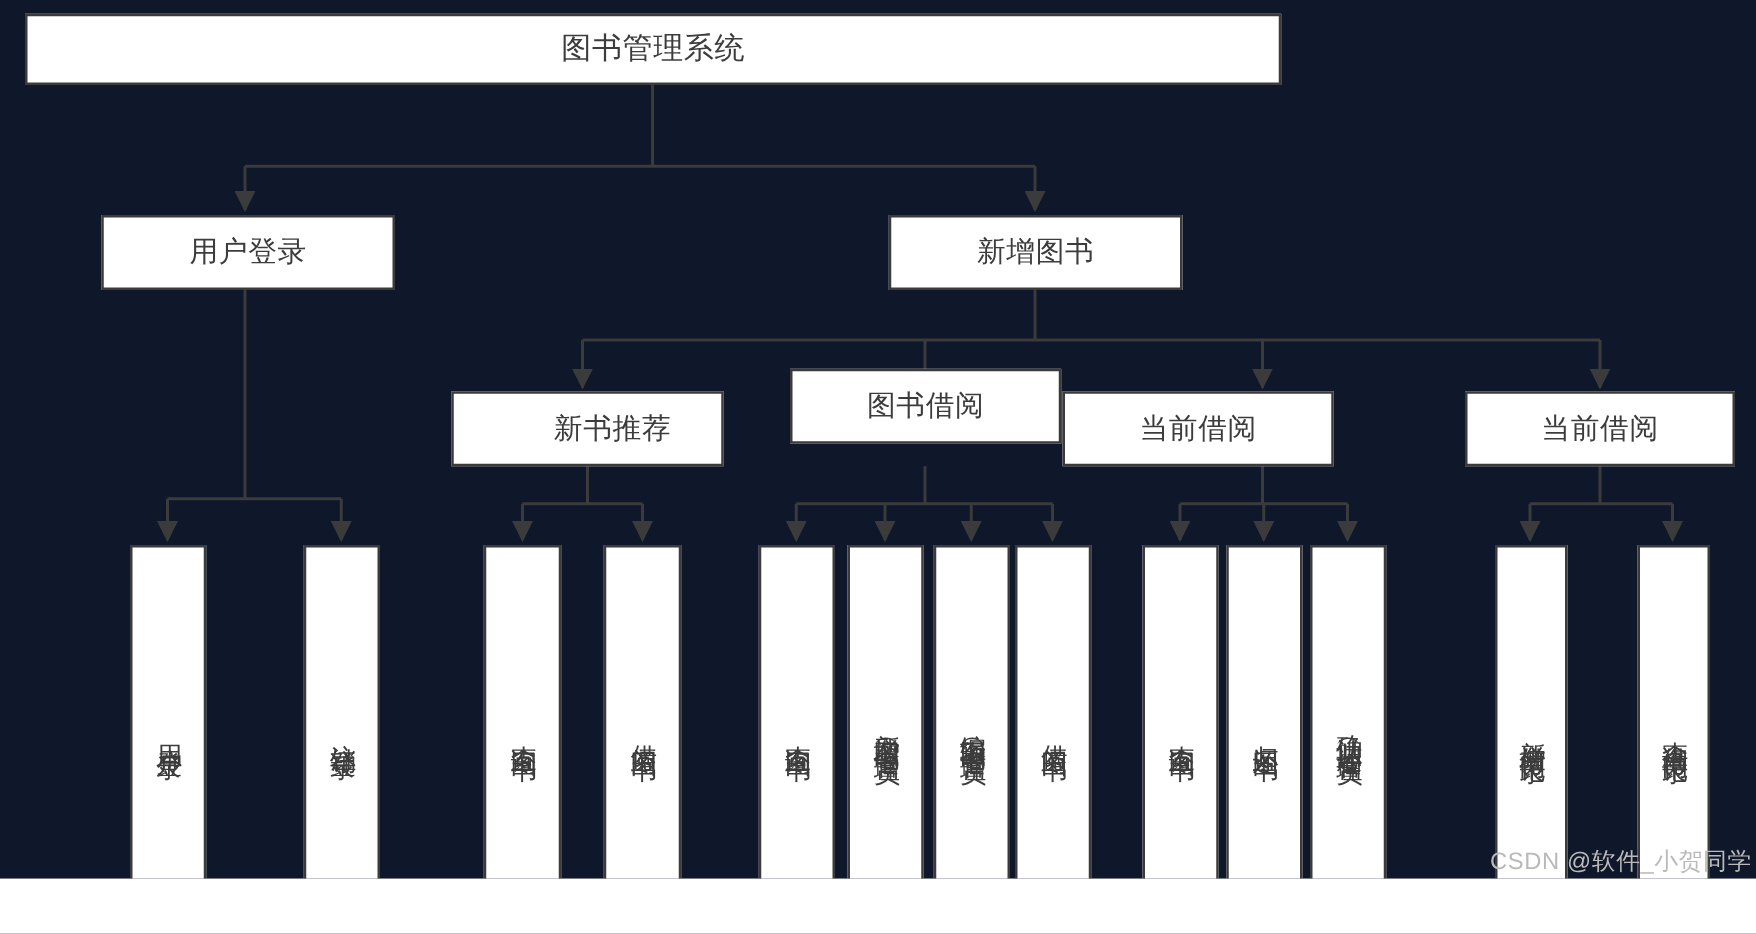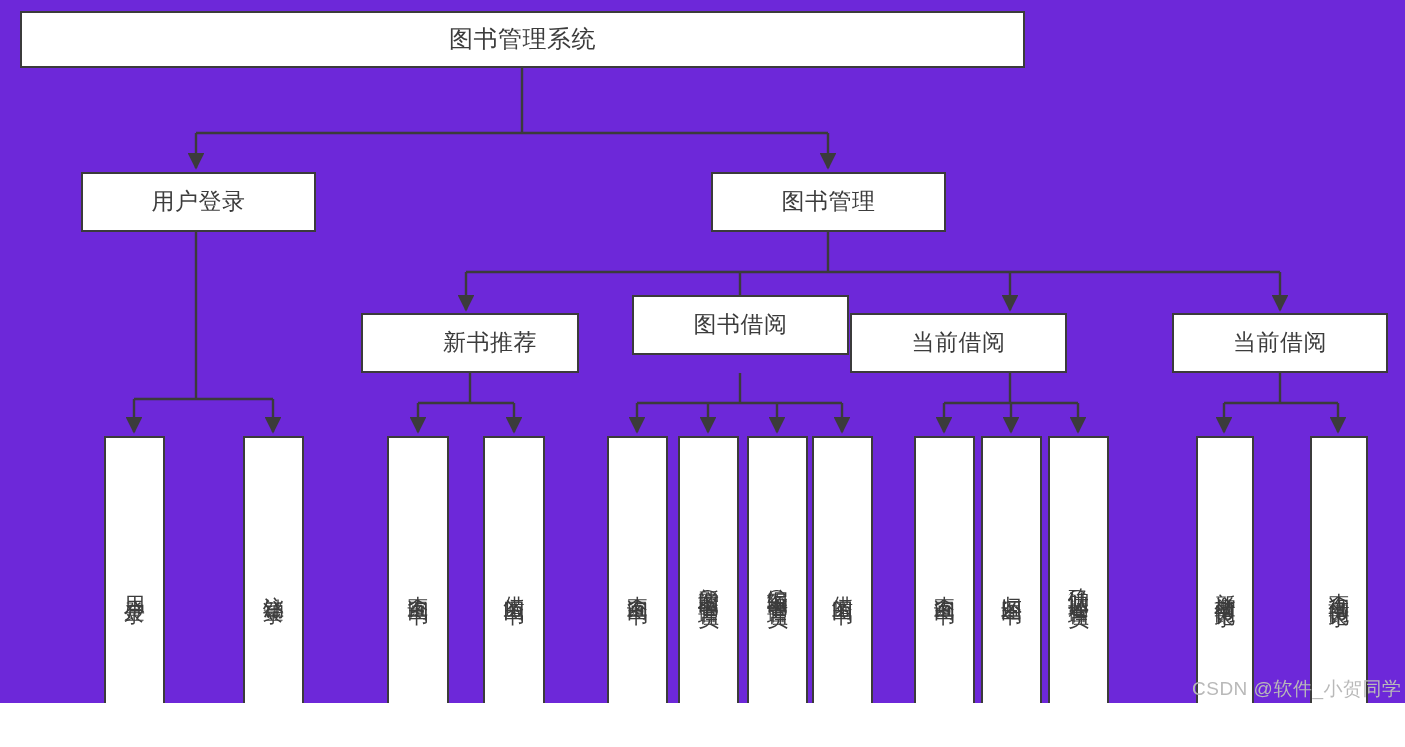--- a/index.html
+++ b/index.html
@@ -8,21 +8,21 @@
     padding: 0;
     background: #ffffff;
   }
   body {
     font-family: "Liberation Sans", "DejaVu Sans", sans-serif;
   }
   #canvas {
     position: relative;
     width: 1405px;
     height: 703px;
-    background: #6d28d9;
+    background: #0f172a;
     overflow: hidden;
     text-decoration: underline;
   }
   #edges {
     position: absolute;
     left: 0;
     top: 0;
     width: 1405px;
     height: 747px;
     pointer-events: none;
@@ -134,21 +134,21 @@
   </svg>
 
   <div class="node horiz root" style="left:20px; top:11px; width:1005px; height:57px;">
     <span class="node-label">图书管理系统</span>
   </div>
 
   <div class="node horiz" style="left:81px; top:172px; width:235px; height:60px;">
     <span class="node-label">用户登录</span>
   </div>
   <div class="node horiz" style="left:711px; top:172px; width:235px; height:60px;">
-    <span class="node-label">图书管理</span>
+    <span class="node-label">新增图书</span>
   </div>
 
   <div class="node horiz" style="left:361px; top:313px; width:218px; height:60px;padding-left:40px;">
     <span class="node-label">新书推荐</span>
   </div>
   <div class="node horiz" style="left:632px; top:295px; width:217px; height:60px;">
     <span class="node-label">图书借阅</span>
   </div>
   <div class="node horiz" style="left:850px; top:313px; width:217px; height:60px;">
     <span class="node-label">当前借阅</span>

